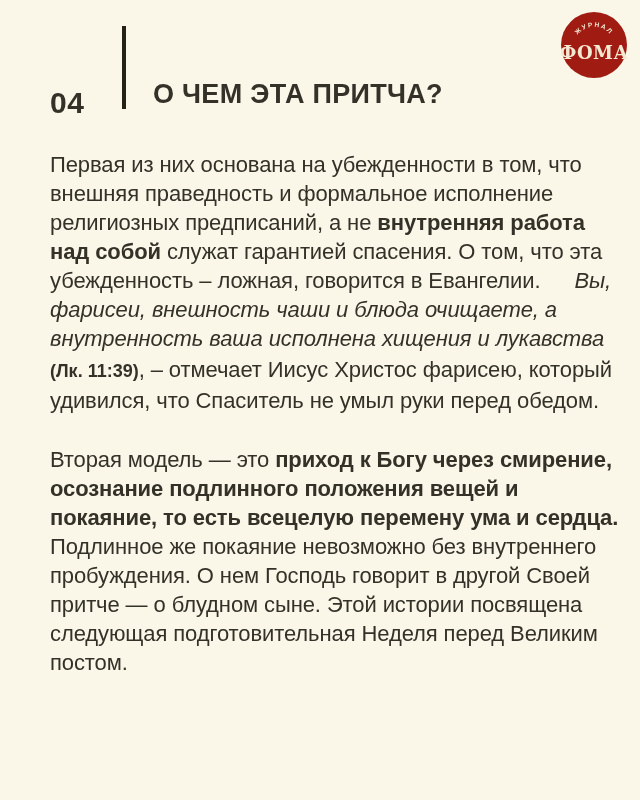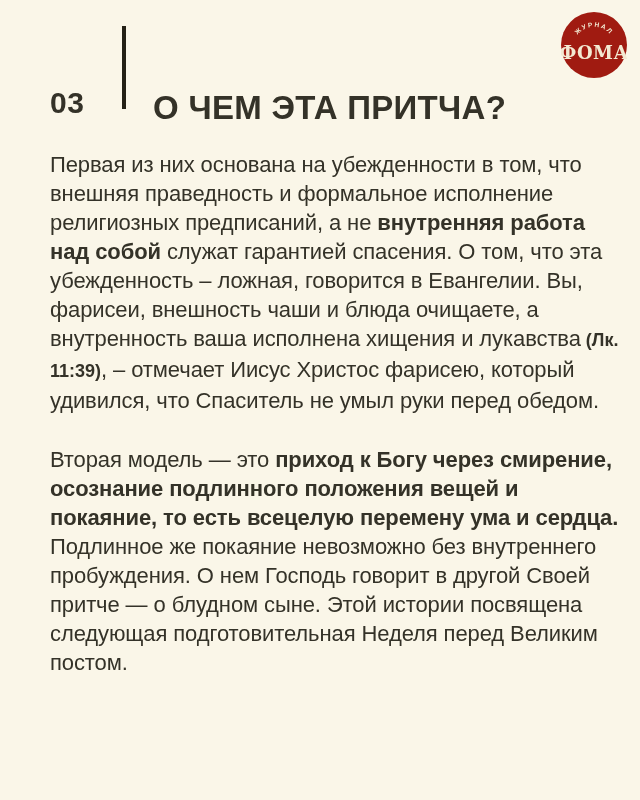--- a/index.html
+++ b/index.html
@@ -32,54 +32,54 @@
     letter-spacing:0.5px;
   }
   .header-divider{
     position:absolute;
     left:122px;top:26px;
     width:4px;height:83px;
     background:var(--rule);
   }
   .page-title{
     position:absolute;
-    left:153px;top:88px;
-    font-size:33px;line-height:1.2;
+    left:153px;top:78px;
+    font-size:27px;line-height:1.2;
     font-weight:700;
     letter-spacing:0.3px;
     text-transform:uppercase;
     text-align:right;
   }
   .content{
     position:absolute;
     left:50px;top:150px;
     width:574px;
     font-size:22px;
     line-height:29px;
     letter-spacing:-0.1px;
   }
   .content p{margin:0 0 30px 0;}
   .run-bold{font-weight:700;}
-  .run-italic{}
+  .run-italic{font-style:italic;margin-left:28px;}
   .run-ref{font-size:18px;letter-spacing:0;font-weight:bold;}
 </style>
 </head>
 <body>
 
 <div class="logo">
   <svg viewBox="0 0 66 66" width="66" height="66" xmlns="http://www.w3.org/2000/svg">
     <circle cx="33" cy="33" r="33" fill="#A01B11"></circle>
     <path id="logo-arc" d="M 13.5 29 A 20.5 20.5 0 0 1 52.5 29" fill="none"></path>
     <text font-size="6.5" font-weight="bold" letter-spacing="1.6" fill="#F3E9D2" font-family="Liberation Sans, DejaVu Sans, sans-serif">
       <textPath href="#logo-arc" startOffset="50%" text-anchor="middle">ЖУРНАЛ</textPath>
     </text>
     <text x="33" y="47" text-anchor="middle" font-size="18" font-weight="bold" letter-spacing="0.5" fill="#F3E9D2" font-family="DejaVu Serif, Liberation Serif, serif">ФОМА</text>
   </svg>
 </div>
 
-<div class="header-num">03</div>
+<div class="header-num">04</div>
 <div class="header-divider"></div>
 <h1 class="page-title">О ЧЕМ ЭТА ПРИТЧА?</h1>
 
 <div class="content">
     <p><span class="run-regular">Первая из них основана на убежденности в том, что внешняя праведность и формальное исполнение религиозных предписаний, а не </span><span class="run-bold">внутренняя работа над собой</span><span class="run-regular"> служат гарантией спасения. О том, что эта убежденность – ложная, говорится в Евангелии. </span><span class="run-italic">Вы, фарисеи, внешность чаши и блюда очищаете, а внутренность ваша исполнена хищения и лукавства</span><span class="run-ref"> (Лк. 11:39)</span><span class="run-regular">, – отмечает Иисус Христос фарисею, который удивился, что Спаситель не умыл руки перед обедом.</span></p>
     <p><span class="run-regular">Вторая модель — это </span><span class="run-bold">приход к Богу через смирение, осознание подлинного положения вещей и покаяние, то есть всецелую перемену ума и сердца.</span><span class="run-regular"> Подлинное же покаяние невозможно без внутреннего пробуждения. О нем Господь говорит в другой Своей притче — о блудном сыне. Этой истории посвящена следующая подготовительная Неделя перед Великим постом.</span></p>
   </div>
 
 </body></html>

